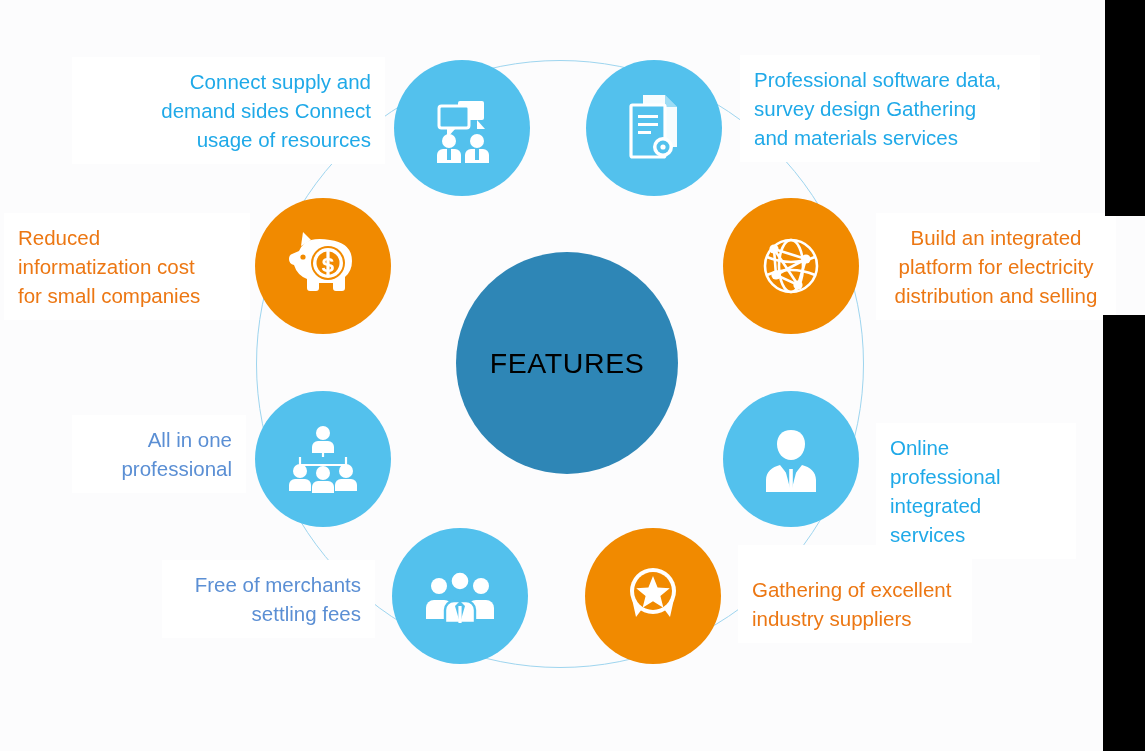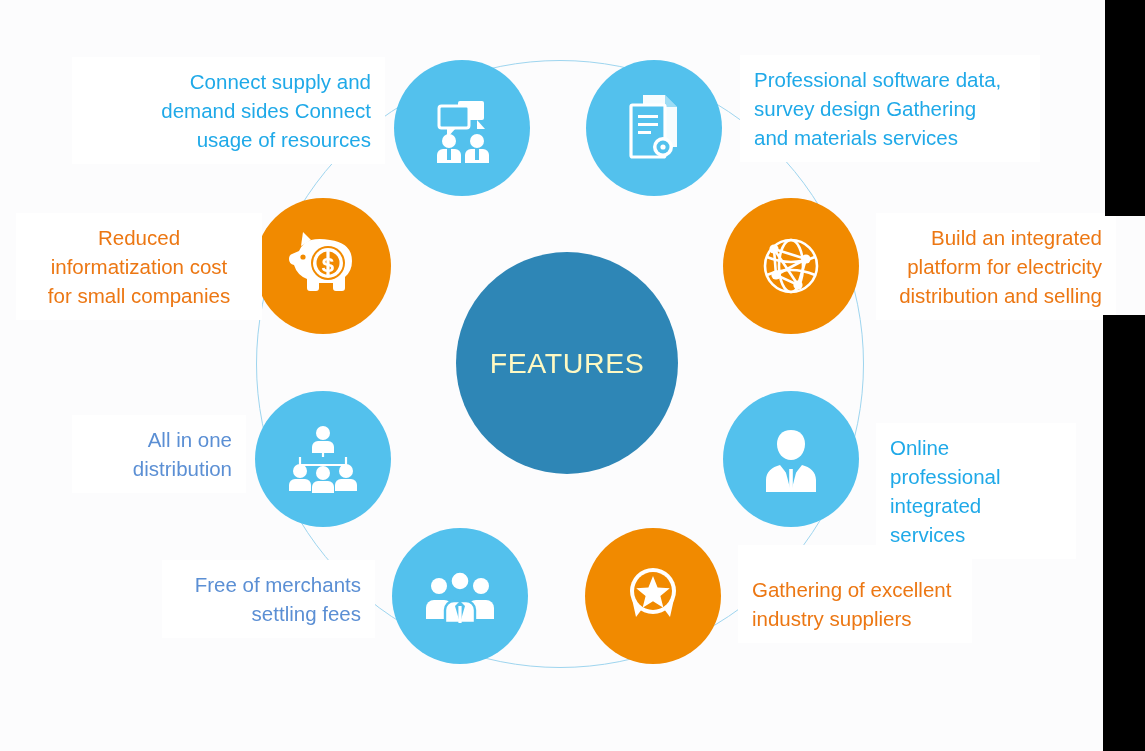--- a/index.html
+++ b/index.html
@@ -39,21 +39,21 @@
     top: 252px;
     width: 222px;
     height: 222px;
     border-radius: 50%;
     background: #2e86b6;
     display: flex;
     align-items: center;
     justify-content: center;
   }
   .hub-label {
-    color: #fef9c3;
+    color: #000000;
     font-size: 28.5px;
     letter-spacing: 0.6px;
     font-weight: 400;
     font-family: "Liberation Sans", sans-serif;
   }
 
   
   .node {
     position: absolute;
     width: 136px;
@@ -86,22 +86,22 @@
     padding: 10px 14px;
     box-sizing: border-box;
     white-space: pre-line;
   }
   .callout.blue-dark { color: #1fa9e8; }
   .callout.blue-soft { color: #5b8fd4; }
   .callout.orange    { color: #ec7713; }
 
   .c1 { left:  72px; top:  57px; width: 313px; text-align: right; }
   .c2 { left: 740px; top:  55px; width: 300px; text-align: left;  }
-  .c3 { left:   16px; top: 213px; width: 246px; text-align: center; }
-  .c4 { left: 876px; top: 213px; width: 240px; text-align: right;  }
+  .c3 { left:   4px; top: 213px; width: 246px; text-align: left; }
+  .c4 { left: 876px; top: 213px; width: 240px; text-align: center;  }
   .c5 { left:  72px; top: 415px; width: 174px; text-align: right; }
   .c6 { left: 876px; top: 423px; width: 200px; text-align: left;  }
   .c7 { left: 162px; top: 560px; width: 213px; text-align: right; }
   .c8 { left: 738px; top: 565px; width: 234px; text-align: left;  }
 
   
   .ghost-clip {
     position: absolute;
     left: 738px;
     top: 545px;
@@ -296,21 +296,21 @@
   <div class="callout blue-dark c2">Professional software data,
 survey design Gathering
 and materials services</div>
   <div class="callout orange    c3">Reduced
 informatization cost
 for small companies</div>
   <div class="callout orange    c4">Build an integrated
 platform for electricity
 distribution and selling</div>
   <div class="callout blue-soft c5">All in one
-distribution</div>
+professional</div>
   <div class="callout blue-dark c6">Online professional
 integrated services</div>
   <div class="callout blue-soft c7">Free of merchants
 settling fees</div>
 
   <div class="ghost-clip">
     <span class="ghost-text">Web Trading</span>
   </div>
   <div class="ghost-mask"></div>
 

